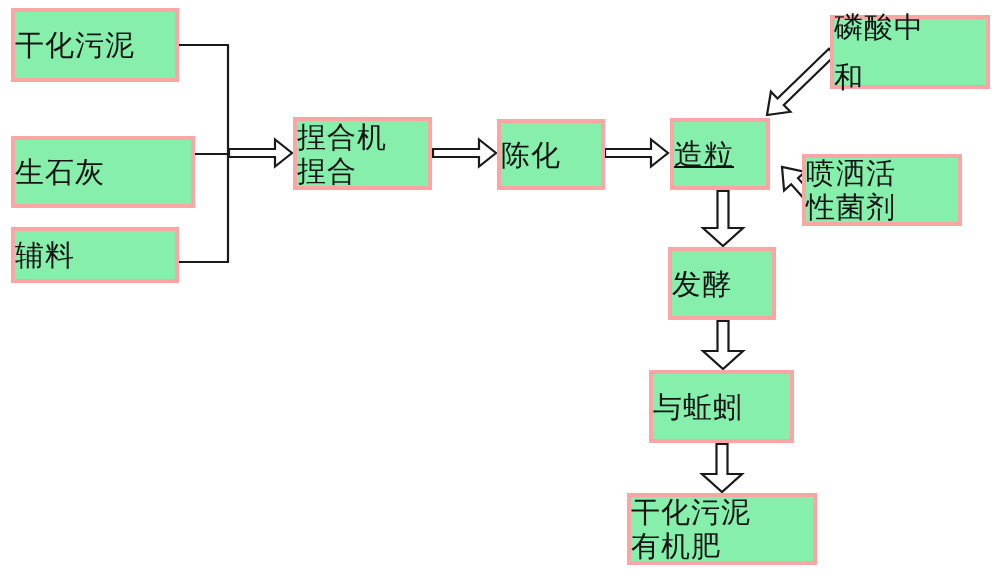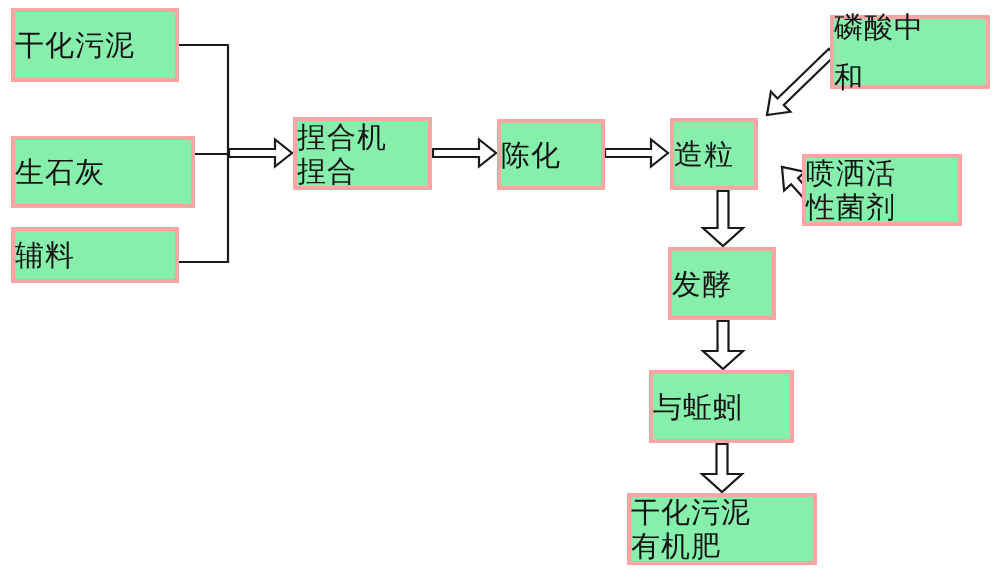--- a/index.html
+++ b/index.html
@@ -50,21 +50,21 @@
 
   <div class="node" style="left:497px; top:119px; width:108px; height:71px;">
     <span>陈化</span>
   </div>
 
   <div class="node" style="left:293px; top:117px; width:139px; height:73px;">
     <span>捏合机</span>
     <span>捏合</span>
   </div>
 
-  <div class="node" style="left:670px; top:118px; width:88px; height:72px;">
+  <div class="node" style="left:670px; top:118px; width:100px; height:72px;text-decoration:underline;">
     <span>造粒</span>
   </div>
 
   <div class="node" style="left:830px; top:15px; width:160px; height:74px;gap:16px;">
     <span>磷酸中</span>
     <span>和</span>
   </div>
 
   <div class="node" style="left:802px; top:154px; width:160px; height:72px;font-family:Liberation Serif, serif;">
     <span>喷洒活</span>

